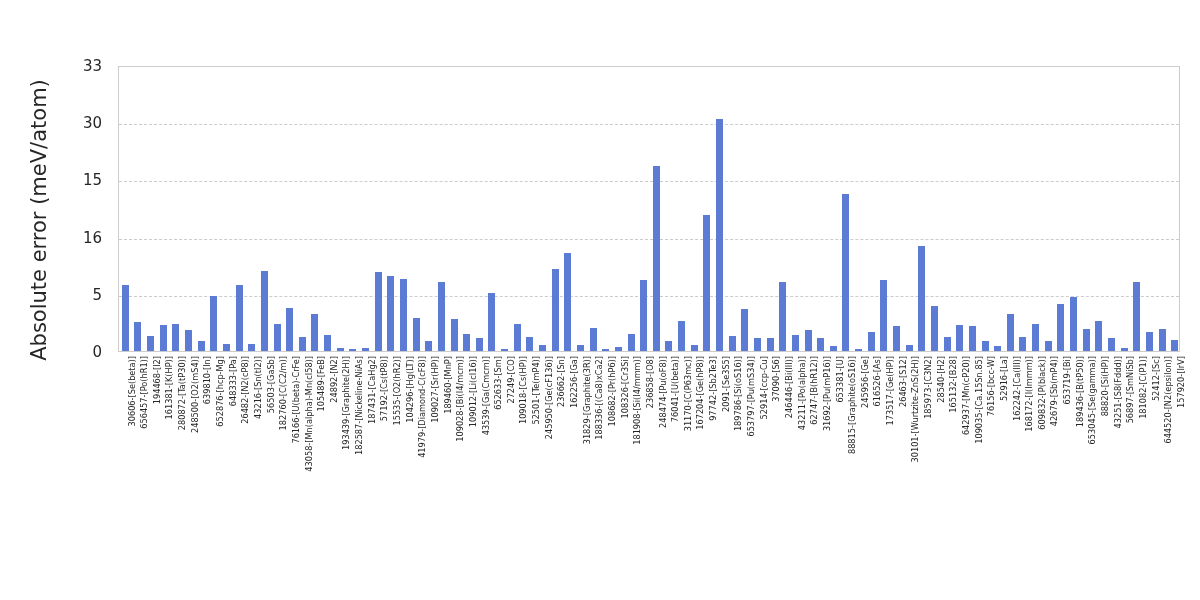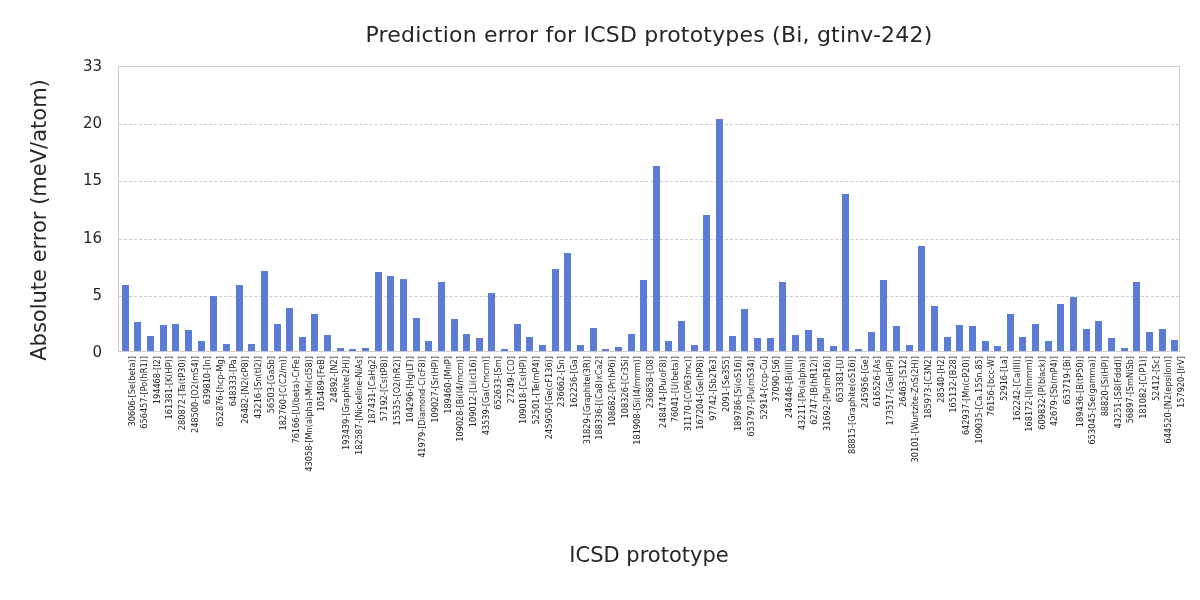--- a/index.html
+++ b/index.html
@@ -137,30 +137,29 @@
     color: #262626;
     white-space: nowrap;
     line-height: 9px;
   }
 </style>
 </head>
 <body>
 
 <div id="figure">
 
-  <div id="chart-title">Prediction error for ICSD prototypes (Bi, gtinv-242)</div>
 
   <div id="ylabel">Absolute error (meV/atom)</div>
 
   <div id="yticks">
       <div class="ytick" style="top: 286px;">0</div>
       <div class="ytick" style="top: 228.8px;">5</div>
       <div class="ytick" style="top: 171.6px;">16</div>
       <div class="ytick" style="top: 114.4px;">15</div>
-      <div class="ytick" style="top: 57.2px;">20</div>
+      <div class="ytick" style="top: 57.2px;">30</div>
       <div class="ytick" style="top: 0px;">33</div>
     </div>
 
   <div id="plot-area">
     <div id="gridlines">
         <div class="gridline" style="top: 228.8px;"></div>
         <div class="gridline" style="top: 171.6px;"></div>
         <div class="gridline" style="top: 114.4px;"></div>
         <div class="gridline" style="top: 57.2px;"></div>
       </div>
@@ -332,15 +331,14 @@
       <div class="xtick" style="left: 970.379px;">653045-[Se(gamma)]</div>
       <div class="xtick" style="left: 983.021px;">88820-[Si(HP)]</div>
       <div class="xtick" style="left: 995.664px;">43251-[S8(Fddd)]</div>
       <div class="xtick" style="left: 1008.31px;">56897-[SmNiSb]</div>
       <div class="xtick" style="left: 1020.95px;">181082-[C(P1)]</div>
       <div class="xtick" style="left: 1033.59px;">52412-[Sc]</div>
       <div class="xtick" style="left: 1046.24px;">644520-[N2(epsilon)]</div>
       <div class="xtick" style="left: 1058.88px;">157920-[IrV]</div>
     </div>
 
-  <div id="xlabel">ICSD prototype</div>
 
 </div>
 
 </body></html>

